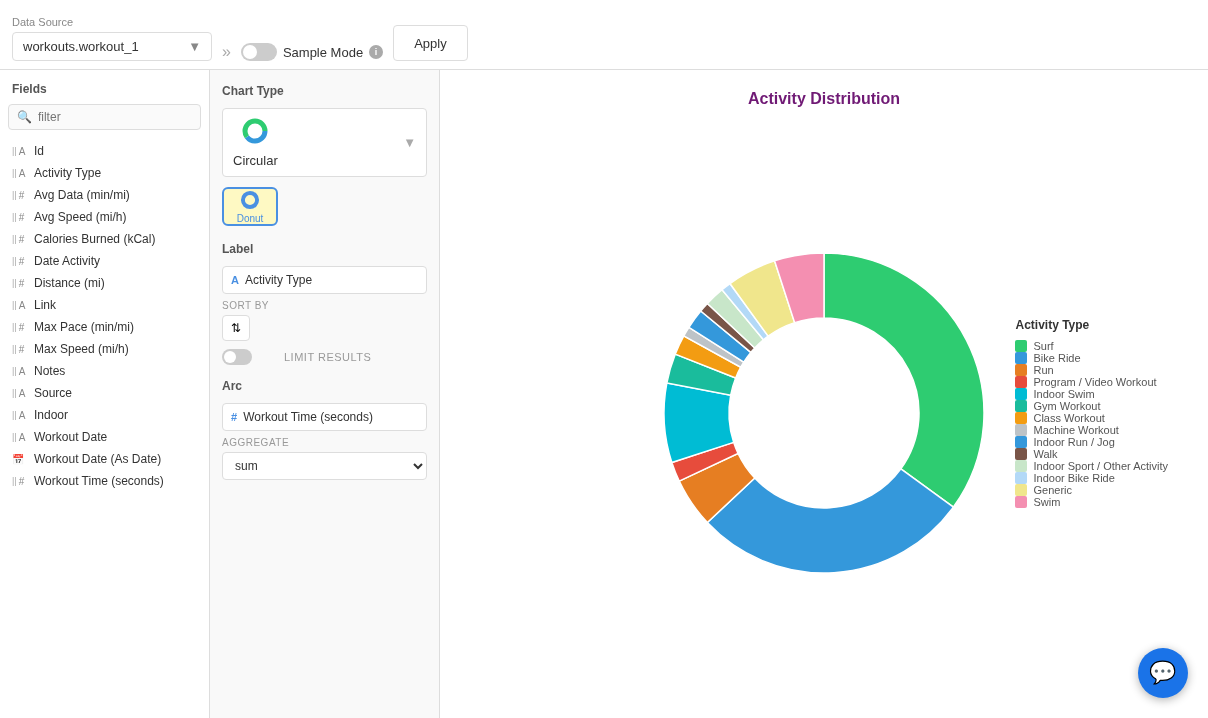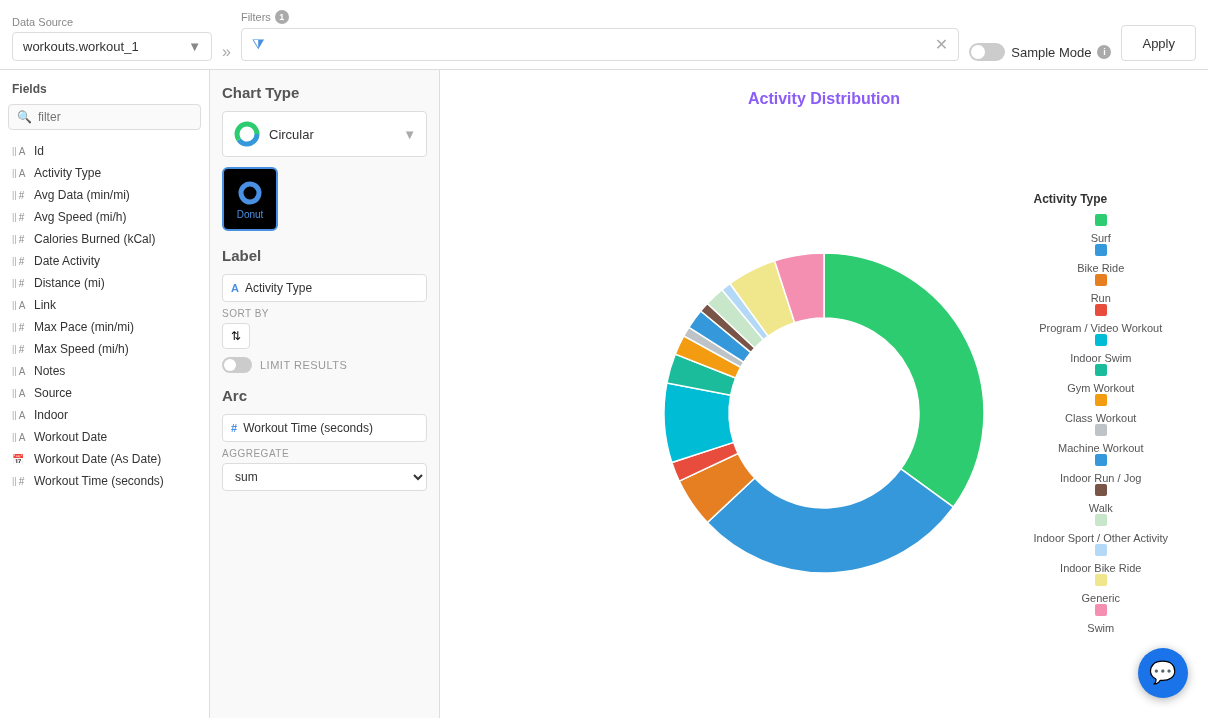--- a/index.html
+++ b/index.html
@@ -187,61 +187,62 @@
 
     
     .chart-config-panel {
       width: 230px;
       background: #f9f9f9;
       border-right: 1px solid #ddd;
       padding: 14px 12px;
       overflow-y: auto;
     }
     .section-title {
-      font-size: 15px;
+      font-size: 12px;
       font-weight: 600;
       color: #555;
       margin-bottom: 10px;
     }
     .chart-type-selector {
       display: flex;
       align-items: center;
       border: 1px solid #ddd;
       border-radius: 4px;
       background: #fff;
       padding: 8px 10px;
       margin-bottom: 10px;
       cursor: pointer;
       justify-content: space-between;
     }
     .chart-type-inner {
       display: flex;
       align-items: center;
       gap: 8px;
+      flex-direction: column;
     }
     .circular-icon {
       width: 28px;
       height: 28px;
     }
     .chart-variant-grid {
       display: flex;
       gap: 8px;
       margin-bottom: 16px;
     }
     .chart-variant {
       width: 56px;
-      height: 64px;
+      height: 39px;
       border: 2px solid #4a90e2;
       border-radius: 6px;
       display: flex;
       flex-direction: column;
       align-items: center;
       justify-content: center;
       cursor: pointer;
-      background: #000000;
+      background: #fef9c3;
     }
     .chart-variant-icon {
       width: 28px;
       height: 28px;
     }
     .chart-variant-label {
       font-size: 10px;
       color: #4a90e2;
       margin-top: 2px;
     }
@@ -319,20 +320,21 @@
       background: #fff;
       border-radius: 50%;
       top: 2px;
       left: 2px;
     }
     .limit-label {
       font-size: 11px;
       color: #999;
       text-transform: uppercase;
       letter-spacing: 0.5px;
+      margin-left: 24px;
     }
     .measure-pill {
       display: flex;
       align-items: center;
       background: #fff;
       border: 1px solid #ddd;
       border-radius: 4px;
       padding: 6px 8px;
       gap: 6px;
       margin-bottom: 6px;
@@ -366,21 +368,21 @@
       background: #fff;
       display: flex;
       flex-direction: column;
       align-items: center;
       padding: 20px;
       position: relative;
     }
     .chart-title {
       font-size: 16px;
       font-weight: 600;
-      color: #8b5cf6;
+      color: #701a75;
       margin-bottom: 20px;
       align-self: center;
     }
     .chart-container {
       display: flex;
       align-items: center;
       justify-content: center;
       flex: 1;
       width: 100%;
       position: relative;
@@ -399,21 +401,20 @@
     .legend-title {
       font-size: 12px;
       font-weight: 600;
       color: #333;
       margin-bottom: 4px;
     }
     .legend-item {
       display: flex;
       align-items: center;
       gap: 6px;
-      flex-direction: column;
     }
     .legend-color {
       width: 12px;
       height: 12px;
       border-radius: 2px;
       flex-shrink: 0;
     }
     .legend-label {
       font-size: 11px;
       color: #555;
@@ -446,30 +447,20 @@
   <div class="toolbar-section">
     <span class="toolbar-label">Data Source</span>
     <div class="datasource-select">
       <span>workouts.workout_1</span>
       <span class="arrow-icon">▼</span>
     </div>
   </div>
 
   <div class="pipe-arrow">»</div>
 
-  <div class="filters-section">
-    <div style="display:flex;align-items:center;gap:4px;">
-      <span class="toolbar-label">Filters</span>
-      <span class="info-badge">1</span>
-    </div>
-    <div class="filters-bar">
-      <span class="filter-icon">⧩</span>
-      <span class="filters-clear">✕</span>
-    </div>
-  </div>
 
   <div class="sample-mode-section">
     <div class="sample-mode-row">
       <div class="toggle"></div>
       <span>Sample Mode</span>
       <span class="info-badge">i</span>
     </div>
   </div>
 
   <button class="apply-btn">Apply</button>

